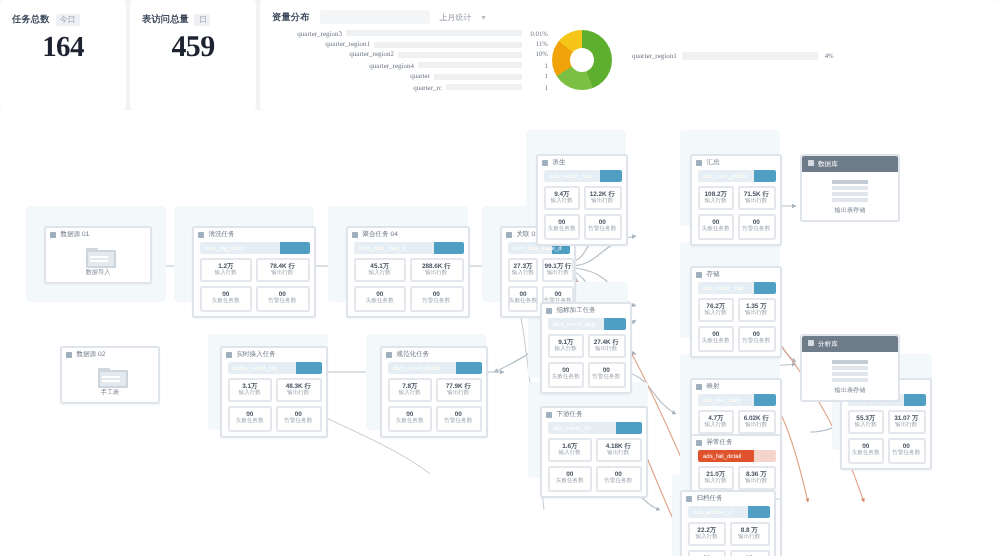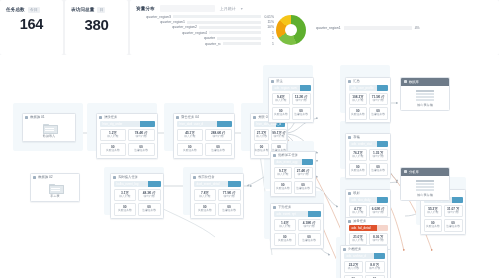--- a/index.html
+++ b/index.html
@@ -6,21 +6,21 @@
   body{
     width:499px;height:278px;overflow:hidden;
     background:#ffffff;
     font-family:"Liberation Sans",sans-serif;
     -webkit-font-smoothing:antialiased;
   }
   #app{position:relative;width:499px;height:278px;}
 
   
   .kpi-strip{position:absolute;left:0;top:0;width:499px;height:55px;display:flex;gap:2px;background:#f2f3f5;}
-  .kpi-card{background:#fff;border-radius:2px;position:relative;}
+  .kpi-card{background:#fff;border-radius:2px;position:relative;font-family:Liberation Serif, serif;}
   .kpi-card.c1{width:63px;}
   .kpi-card.c2{width:63px;}
   .kpi-card.c3{width:63px;}
   .kpi-card.wide{flex:1;}
   .kpi-head{display:flex;align-items:center;gap:3px;padding:5px 5px 0 6px;height:9px;}
   .kpi-label{font-size:4.6px;color:#3d4a5c;letter-spacing:.1px;white-space:nowrap;font-weight:bold;}
   .kpi-chip{font-size:4px;color:#9aa4b2;background:#eef0f3;border-radius:1px;padding:0 2px;line-height:6px;white-space:nowrap;}
   .kpi-value{position:absolute;left:0;right:0;top:16px;text-align:center;font-size:15px;font-weight:bold;color:#1d2330;letter-spacing:-.3px;}
   .kpi-card.c1 .kpi-value{font-size:14.5px;}
 
@@ -100,21 +100,21 @@
         <span class="kpi-chip">今日</span>
       </div>
       <div class="kpi-value">164</div>
     </div>
 
     <div class="kpi-card c2">
       <div class="kpi-head">
         <span class="kpi-label">表访问总量</span>
         <span class="kpi-chip">日</span>
       </div>
-      <div class="kpi-value">380</div>
+      <div class="kpi-value">459</div>
     </div>
 
 
     <div class="kpi-card wide">
       <div class="wide-head">
         <span class="kpi-label">资量分布</span>
         <span class="sel-box"></span>
         <span class="sel-val">上月统计</span>
         <span class="sel-caret">▾</span>
       </div>

